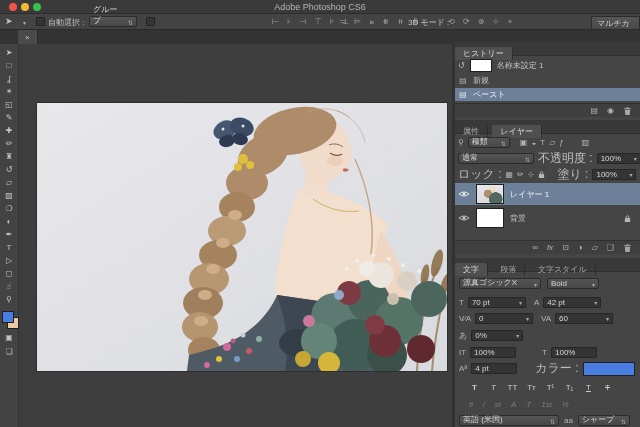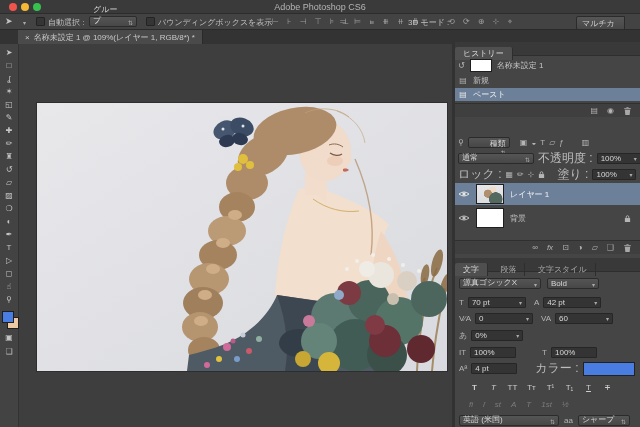--- a/index.html
+++ b/index.html
@@ -12,21 +12,21 @@
   .light{width:8px;height:8px;border-radius:50%;top:3px;}
   .title{width:100%;text-align:center;top:2px;font-size:9px;color:#b4b4b4;}
   
   .optbar{left:0;top:14px;width:640px;height:15px;background:#434343;border-bottom:1px solid #2a2a2a;}
   .opt-lbl{font-size:8px;color:#c2c2c2;top:3px;white-space:nowrap;}
   .chk{width:7px;height:7px;background:#353535;border:1px solid #232323;border-radius:1px;top:3px;}
   .sel{background:linear-gradient(#555,#474747);border:1px solid #2b2b2b;border-radius:2px;
        display:flex;align-items:flex-end;justify-content:space-between;padding:0 3px;height:11px;
        font-size:8px;color:#d6d6d6;box-sizing:border-box;}
   .iconstr{font-size:8px;color:#9f9f9f;letter-spacing:3px;top:3px;white-space:nowrap;}
-  .wsbtn{right:15px;top:2px;height:11px;background:linear-gradient(#565656,#484848);
+  .wsbtn{right:0;top:2px;height:11px;background:linear-gradient(#565656,#484848);
          border:1px solid #2b2b2b;border-radius:2px 0 0 2px;font-size:8px;color:#d0d0d0;
          padding:1px 4px 0 5px;white-space:nowrap;overflow:hidden;width:38px;}
   
   .tabrow{left:0;top:30px;width:640px;height:14px;background:#333333;}
   .doctab{left:18px;top:0;height:14px;background:#4a4a4a;border-right:1px solid #2a2a2a;
           display:flex;align-items:center;gap:4px;padding:0 7px;font-size:8px;color:#c9c9c9;white-space:nowrap;}
   
   .toolbar{left:0;top:44px;width:18px;height:383px;background:#434343;border-right:1px solid #333;}
   .tool{left:0;width:18px;height:12px;text-align:center;font-size:8px;color:#c4c4c4;line-height:12px;cursor:default;}
   .swatch{width:10px;height:10px;border:1px solid #1f1f1f;}
@@ -68,32 +68,30 @@
   <div class="a optbar">
     <span class="a opt-lbl" style="left:5px;top:2px;font-size:9px;">➤</span>
     <span class="a arr" style="left:20px;top:5px;position:absolute;">▾</span>
     <span class="a chk" style="left:36px;"></span>
     <span class="a opt-lbl" style="left:48px;">自動選択 :</span>
     <span class="a sel" style="left:89px;top:2px;width:48px;">
       <span>グループ</span>
       <span class="arr">⇅</span>
     </span>
     <span class="a chk" style="left:146px;"></span>
-    <span class="a opt-lbl" style="left:158px;">バウンディングボックスを表示</span>
     <span class="a iconstr" style="left:272px;">⊢ ⊦ ⊣ ⊤ ⊧ ⊥</span>
     <span class="a iconstr" style="left:340px;">⫤ ⊨ ⫢ ⧻ ⧺ ⋕</span>
     <span class="a opt-lbl" style="left:408px;">3D モード :</span>
     <span class="a iconstr" style="left:448px;">⟲ ⟳ ⊕ ⊹ ⌖</span>
     <span class="a wsbtn">マルチカ</span>
   </div>
 
   <div class="a tabrow">
     <div class="a doctab">
       <span>×</span>
-      <span>名称未設定 1 @ 109%(レイヤー 1, RGB/8*) *</span>
     </div>
   </div>
 
   <div class="a toolbar">
     <span class="a tool" style="top:3px;">➤</span>
     <span class="a tool" style="top:16px;">□</span>
     <span class="a tool" style="top:29px;">ʆ</span>
     <span class="a tool" style="top:42px;">✶</span>
     <span class="a tool" style="top:55px;">◱</span>
     <span class="a tool" style="top:68px;">✎</span>
@@ -259,23 +257,27 @@
     <div class="a footer" style="top:61px;">
       <span class="ic">▤</span>
       <span class="ic">◉</span>
       <svg width="9" height="10" viewBox="0 0 10 10">
           <path d="M2 3.5h6l-.6 6H2.6z" fill="#a8a8a8"></path>
           <rect x="1.3" y="1.9" width="7.4" height="1" fill="#a8a8a8"></rect>
           <rect x="3.8" y=".8" width="2.4" height="1" fill="#a8a8a8"></rect>
         </svg>
     </div>
 
+    <div class="a tabbar" style="top:78px;">
+      <span class="ptab">属性</span>
+      <span class="ptab active">レイヤー</span>
+    </div>
     <div class="a prow" style="top:93px;height:14px;gap:4px;padding-left:3px;">
       <span class="ic">⚲</span>
-      <span class="sel" style="width:42px;flex-direction:column;">
+      <span class="sel" style="width:42px;">
         <span>種類</span>
         <span class="arr">⇅</span>
       </span>
       <span class="ic" style="margin-left:6px;">▣</span>
       <span class="ic">◒</span>
       <span class="ic">T</span>
       <span class="ic">▱</span>
       <span class="ic">ƒ</span>
       <span class="ic" style="margin-left:14px;">▥</span>
     </div>

